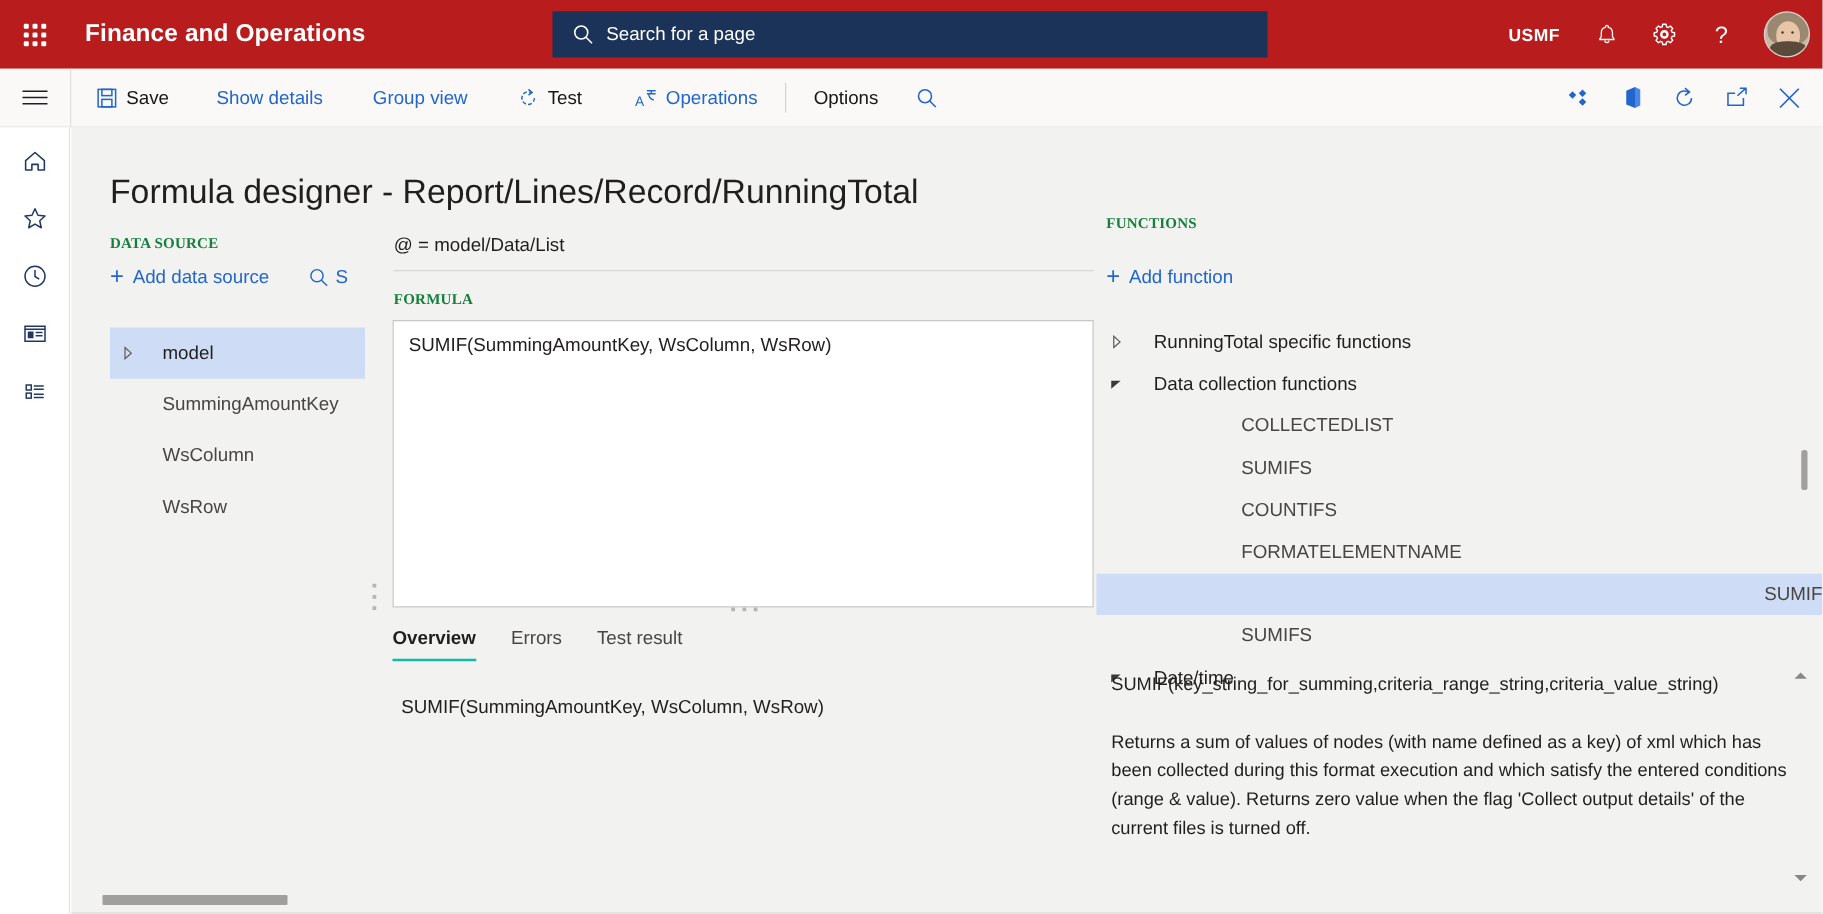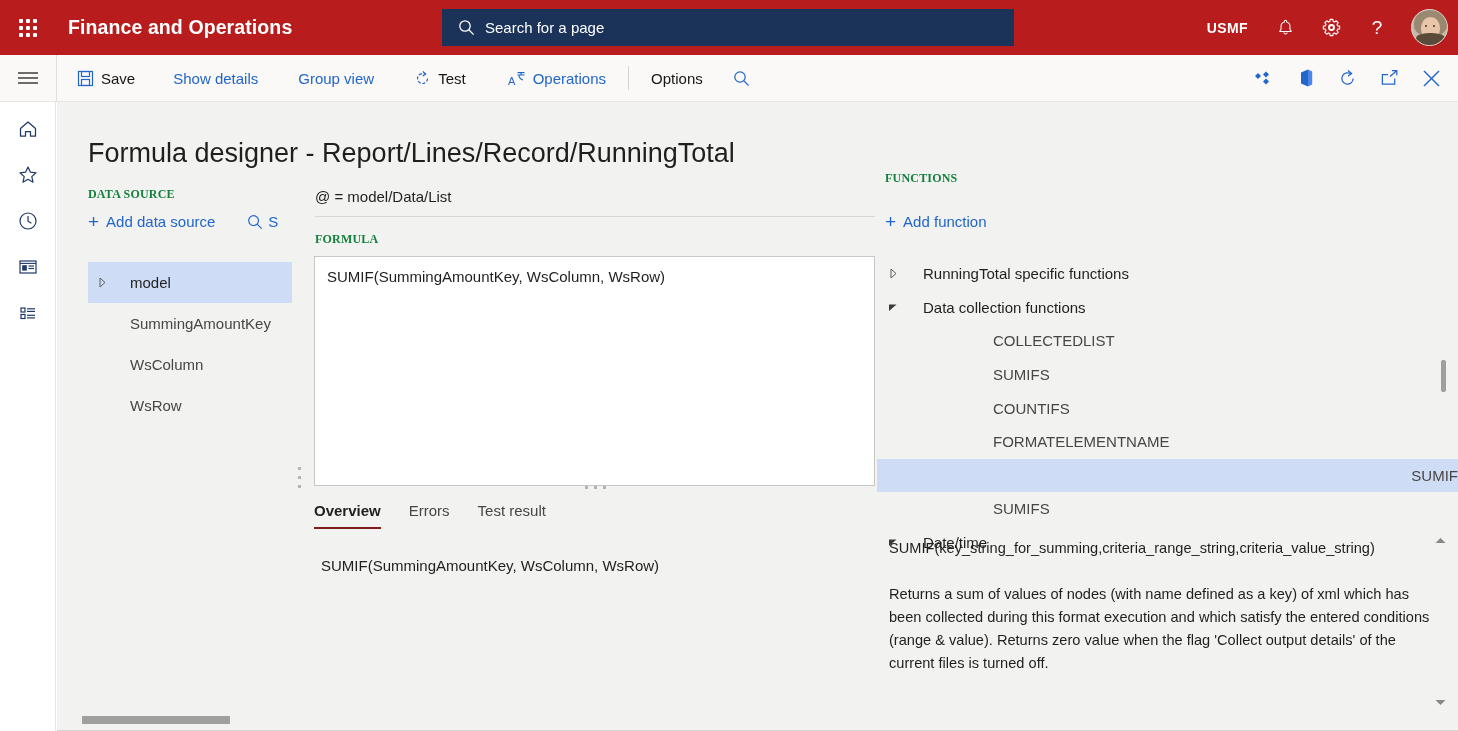--- a/index.html
+++ b/index.html
@@ -275,21 +275,21 @@
     font-size: 15px;
     color: #484644;
     padding: 0 0 8px 0;
     margin-right: 28px;
     cursor: pointer;
     white-space: nowrap;
   }
   .tab.active {
     color: #201f1e;
     font-weight: bold;
-    border-bottom: 2px solid #7f1d1d;
+    border-bottom: 2px solid #14b8a6;
   }
   #tab-content {
     position: absolute;
     left: 264px; top: 455px;
     font-size: 15px;
     color: #201f1e;
   }
 
   
   #fn-label { position: absolute; left: 828px; top: 69px; }

